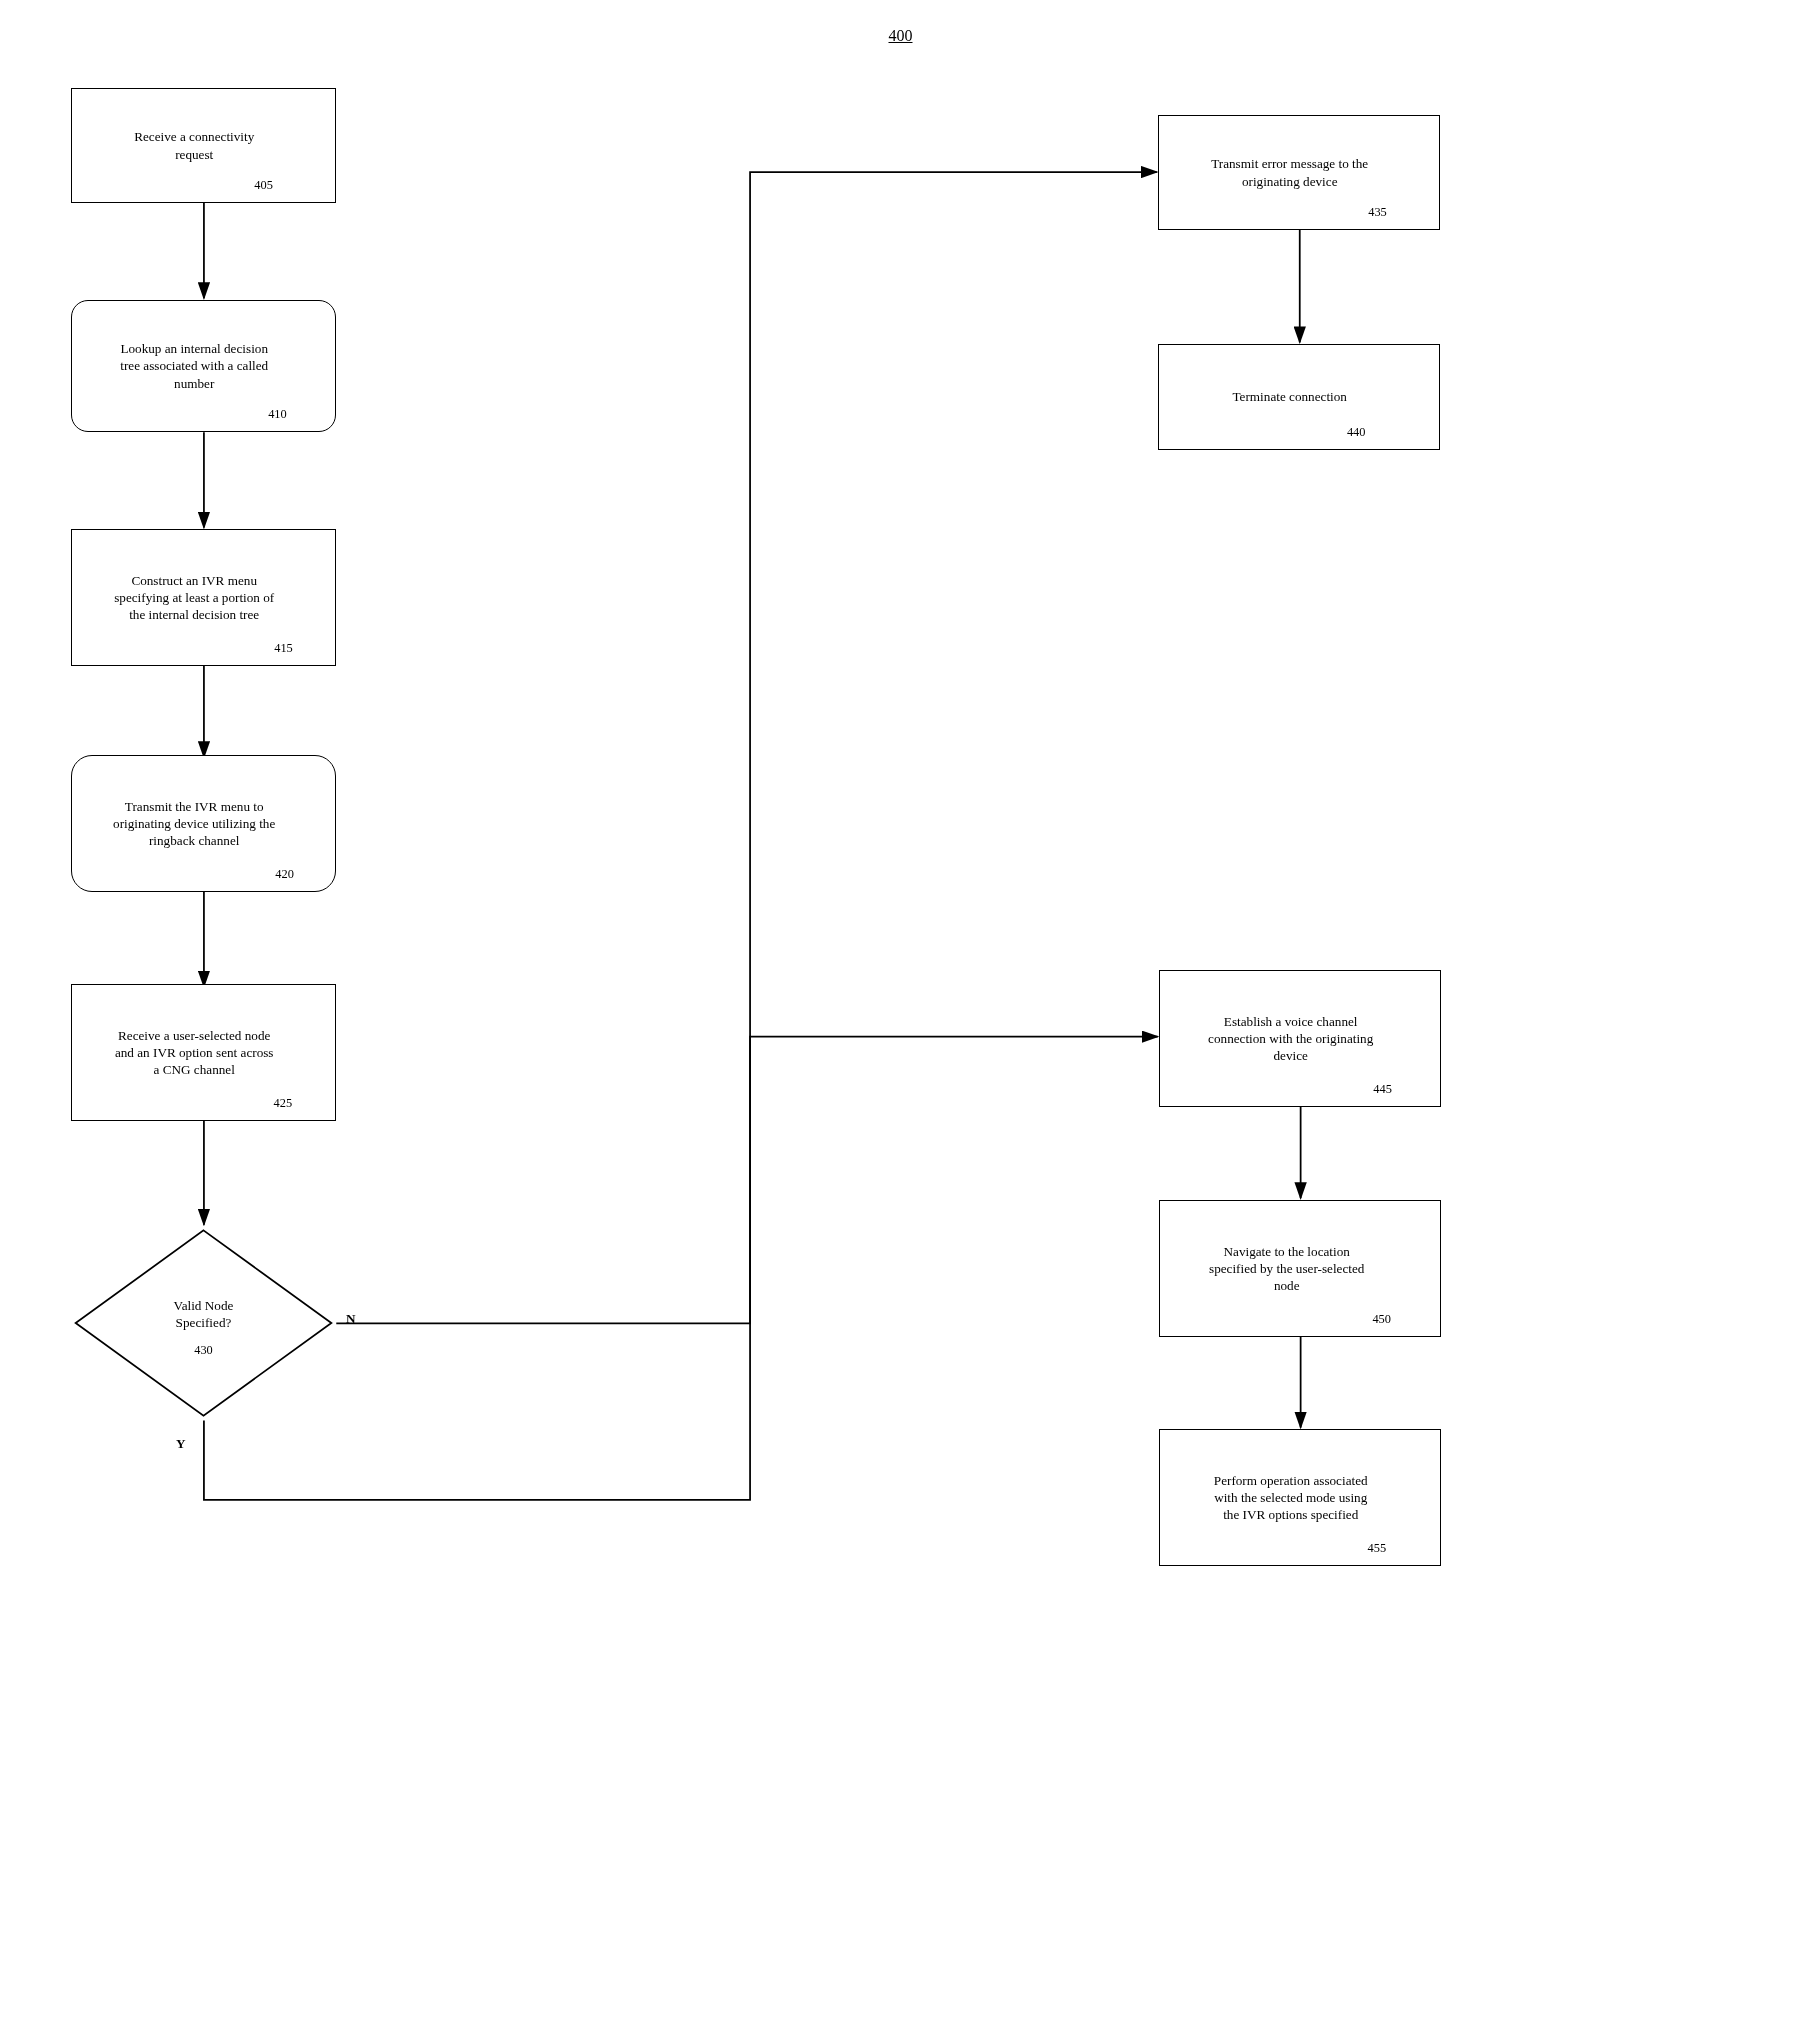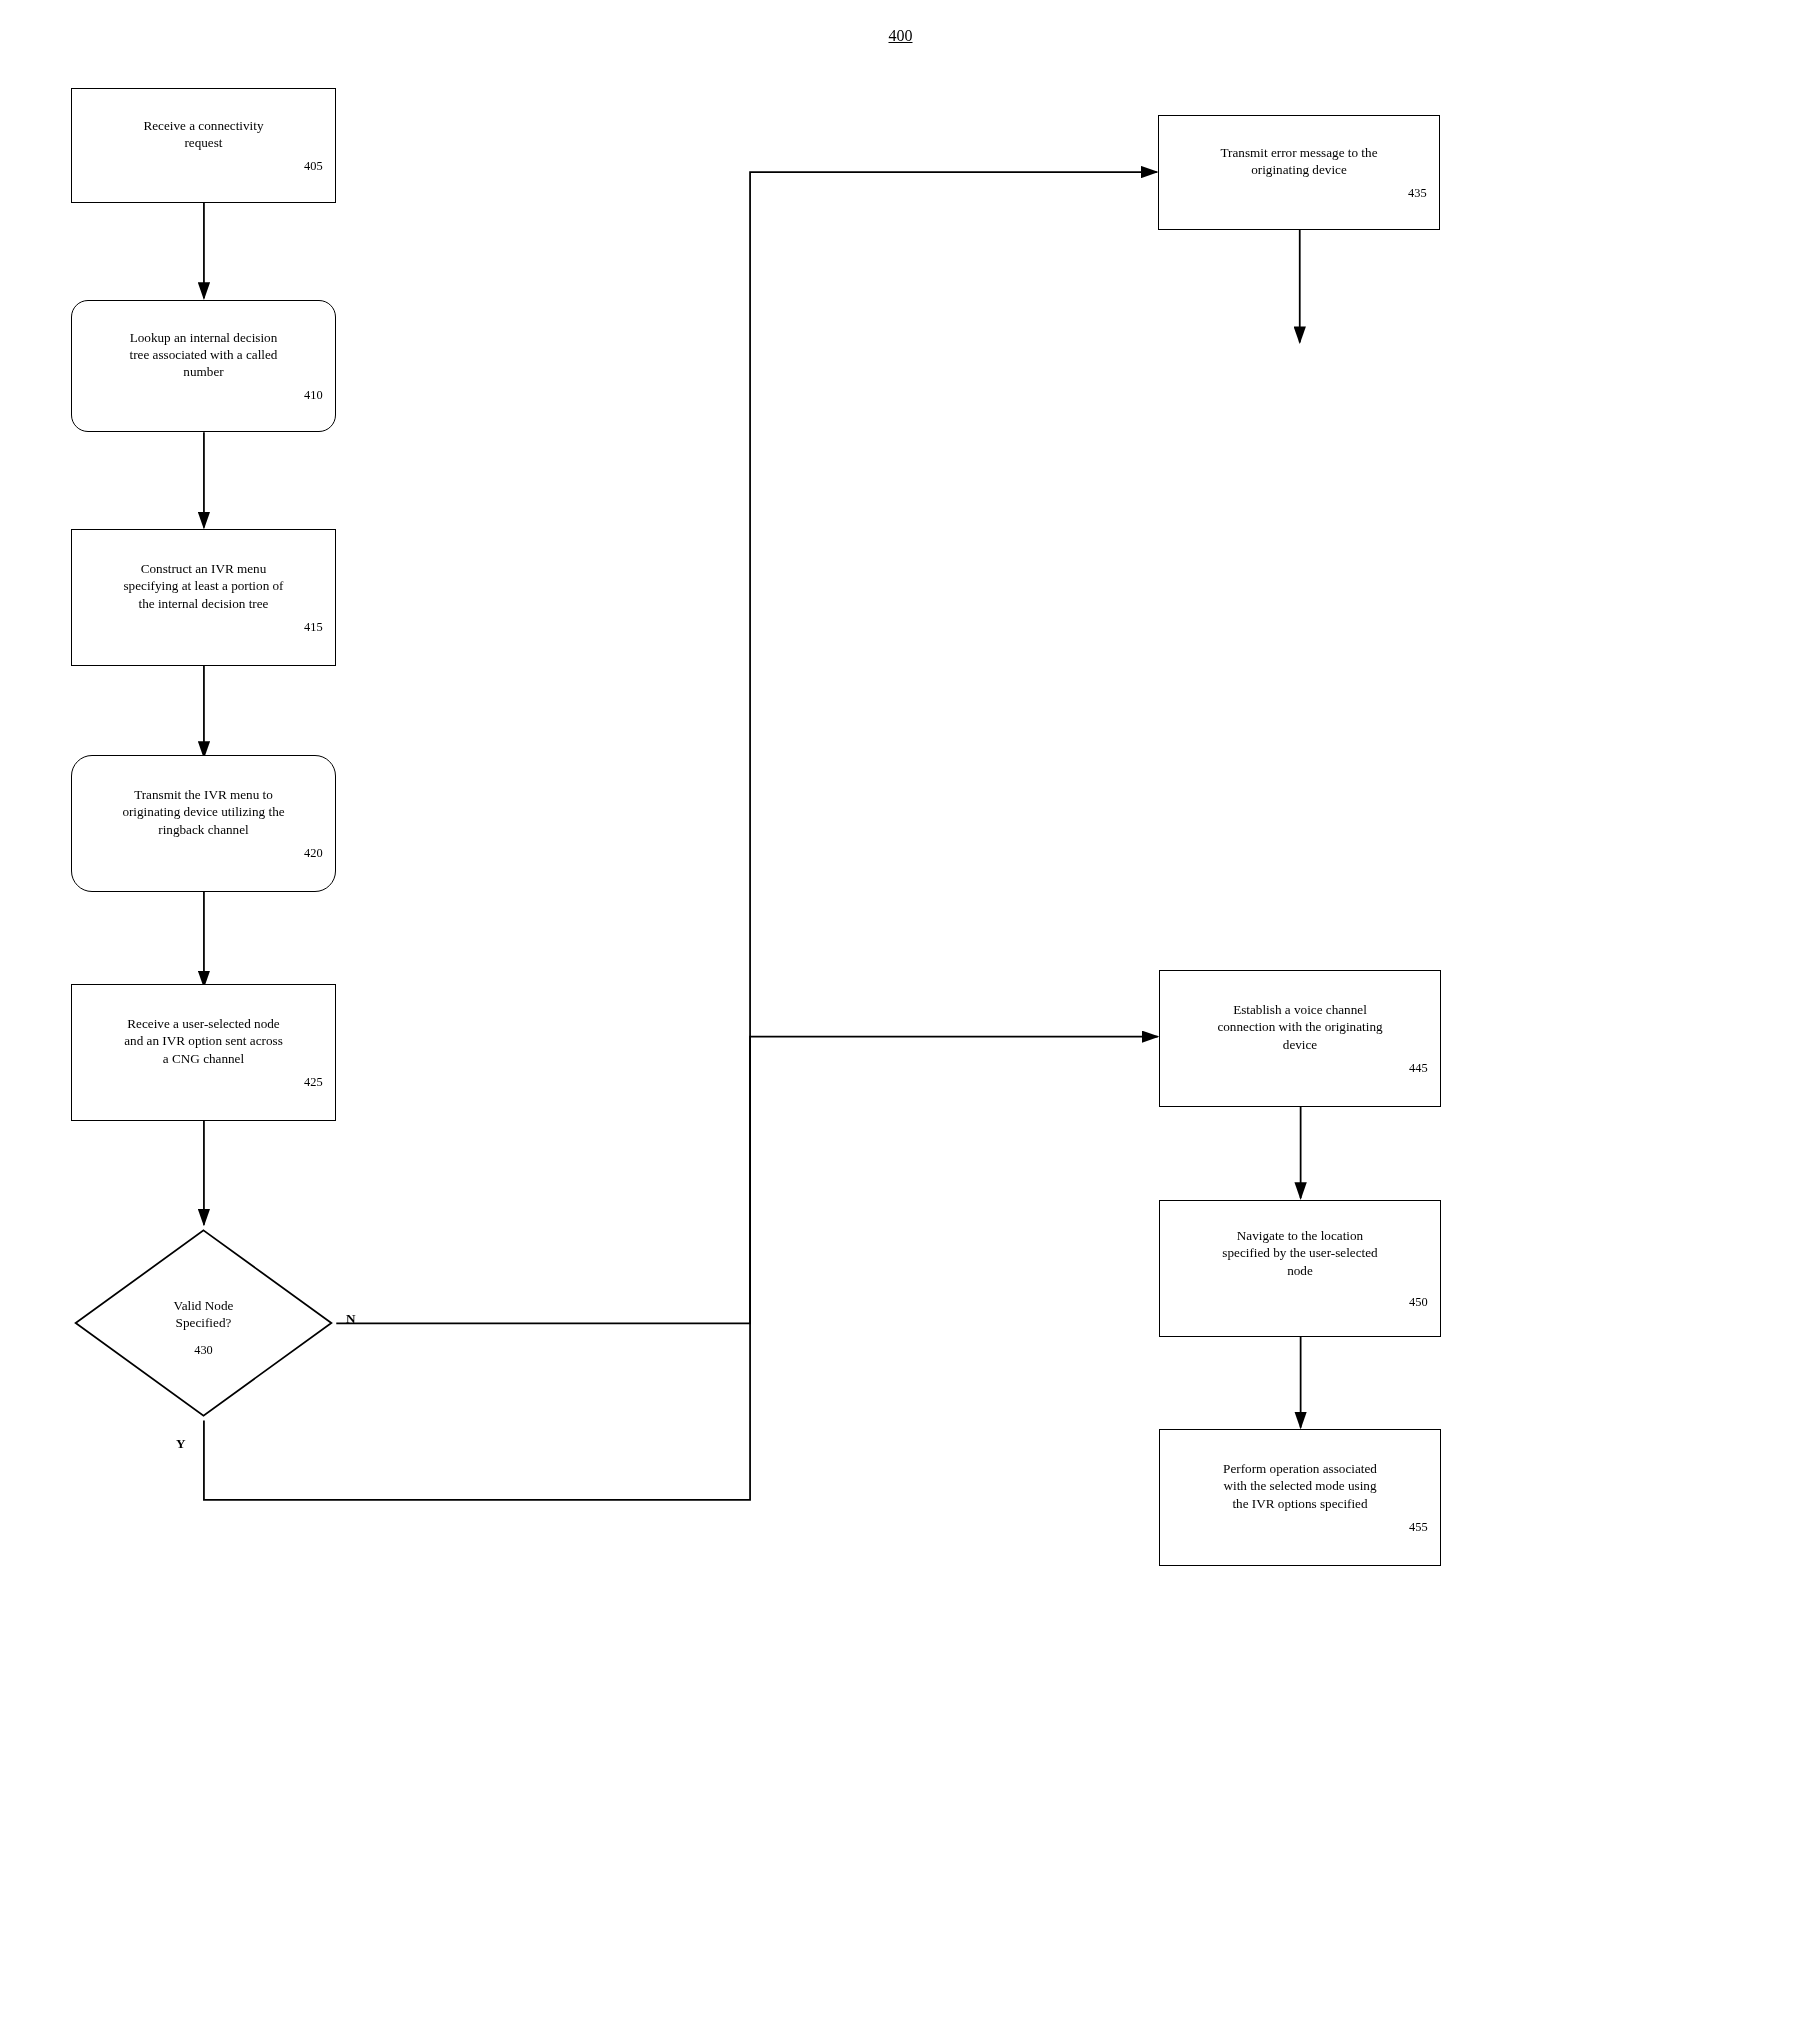--- a/index.html
+++ b/index.html
@@ -29,21 +29,21 @@
       text-decoration: underline;
       font-weight: normal;
     }
 
     
     .flow-box {
       position: absolute;
       border: 1.8px solid #000;
       background: #fff;
       display: flex;
-      flex-direction: column;
+      flex-direction: row;
       align-items: center;
       justify-content: center;
       text-align: center;
       padding: 8.8px 12.4px;
       line-height: 1.3;
     }
 
     .box-label {
       font-size: 13.2px;
     }
@@ -150,20 +150,24 @@
       <text x="150" y="115" text-anchor="middle" font-family="Times New Roman, serif" font-size="15">Specified?</text>
       <text x="150" y="145" text-anchor="middle" font-family="Times New Roman, serif" font-size="14">430</text>
     </svg>
   </div>
 
   <div class="flow-box" style="left:1158px; top:115px; width:282px; height:115px;">
     <span class="box-label">Transmit error message to the<br>originating device</span>
     <span class="box-number">435</span>
   </div>
 
+  <div class="flow-box" style="left:1158px; top:344px; width:282px; height:106px;">
+    <span class="box-label">Terminate connection</span>
+    <span class="box-number">440</span>
+  </div>
 
   <div class="flow-box" style="left:1159px; top:970px; width:282px; height:137px;">
     <span class="box-label">Establish a voice channel<br>connection with the originating<br>device</span>
     <span class="box-number">445</span>
   </div>
 
   <div class="flow-box" style="left:1159px; top:1200px; width:282px; height:137px;gap:8px;">
     <span class="box-label">Navigate to the location<br>specified by the user-selected<br>node</span>
     <span class="box-number">450</span>
   </div>

